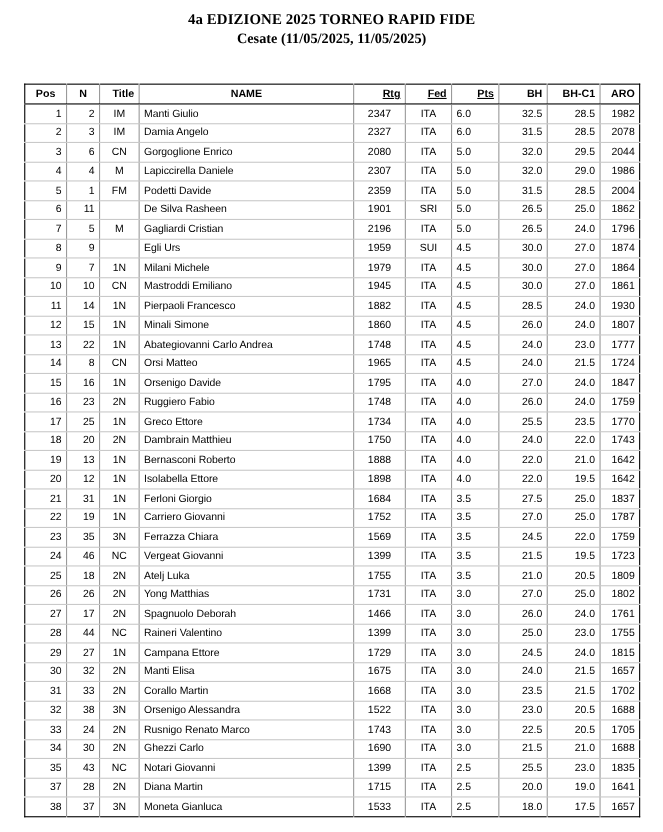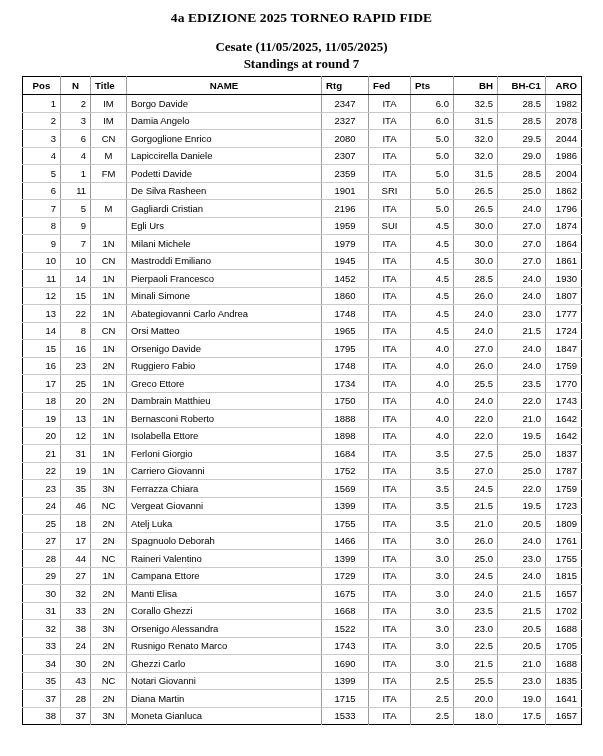--- a/index.html
+++ b/index.html
@@ -27,21 +27,20 @@
     font-weight: bold;
   }
   .title-main {
     font-size: 13.5px;
     line-height: 17px;
     letter-spacing: 0.1px;
   }
   .title-sub {
     font-size: 13px;
     line-height: 17px;
-    margin-top: 12px;
   }
   .title-round {
     font-size: 13px;
     line-height: 17px;
   }
   .table-wrap {
     position: absolute;
     left: 22px;
     top: 76px;
     width: 559px;
@@ -95,37 +94,36 @@
   .a-right  { text-align: right; }
   .a-center { text-align: center; }
 
   td.name-cell {
     font-weight: bold;
     text-align: left;
     letter-spacing: -0.05px;
   }
   td.pts-cell {
     font-weight: bold;
-    text-align: right;
+    text-align: left;
   }
   th.h-pos, th.h-n { text-align: center; margin-top: 45px; }
-  th.h-title { text-align: left; }
+  th.h-title { text-align: right; }
   th.h-name { text-align: center; }
-  th.h-rtg, th.h-fed, th.h-pts { text-align: left; }
+  th.h-rtg, th.h-fed, th.h-pts { text-align: right; text-decoration: underline; }
   th.h-bh, th.h-bhc1, th.h-aro { text-align: right; }
 </style>
 </head>
 <body>
 
 <div class="page">
 
   <div class="titles">
     <div class="title-main">4a EDIZIONE 2025 TORNEO RAPID FIDE</div>
     <div class="title-sub">Cesate (11/05/2025, 11/05/2025)</div>
-    <div class="title-round">Standings at round 7</div>
   </div>
 
   <div class="table-wrap">
     <table class="standings">
       <colgroup>
         <col class="c-pos">
           <col class="c-n">
           <col class="c-title">
           <col class="c-name">
         <col class="c-rtg">
@@ -147,21 +145,21 @@
           <th class="h-bh">BH</th>
           <th class="h-bhc1">BH-C1</th>
           <th class="h-aro">ARO</th>
         </tr>
       </thead>
       <tbody id="standings-body">
           <tr>
             <td class="a-right">1</td>
             <td class="a-right">2</td>
             <td class="a-center">IM</td>
-            <td class="name-cell">Borgo Davide</td>
+            <td class="name-cell">Manti Giulio</td>
             <td class="a-center">2347</td>
             <td class="a-center">ITA</td>
             <td class="pts-cell">6.0</td>
             <td class="a-right">32.5</td>
             <td class="a-right">28.5</td>
             <td class="a-right">1982</td>
           </tr>
           <tr>
             <td class="a-right">2</td>
             <td class="a-right">3</td>
@@ -268,21 +266,21 @@
             <td class="pts-cell">4.5</td>
             <td class="a-right">30.0</td>
             <td class="a-right">27.0</td>
             <td class="a-right">1861</td>
           </tr>
           <tr>
             <td class="a-right">11</td>
             <td class="a-right">14</td>
             <td class="a-center">1N</td>
             <td class="name-cell">Pierpaoli Francesco</td>
-            <td class="a-center">1452</td>
+            <td class="a-center">1882</td>
             <td class="a-center">ITA</td>
             <td class="pts-cell">4.5</td>
             <td class="a-right">28.5</td>
             <td class="a-right">24.0</td>
             <td class="a-right">1930</td>
           </tr>
           <tr>
             <td class="a-right">12</td>
             <td class="a-right">15</td>
             <td class="a-center">1N</td>
@@ -444,20 +442,32 @@
             <td class="a-center">2N</td>
             <td class="name-cell">Atelj Luka</td>
             <td class="a-center">1755</td>
             <td class="a-center">ITA</td>
             <td class="pts-cell">3.5</td>
             <td class="a-right">21.0</td>
             <td class="a-right">20.5</td>
             <td class="a-right">1809</td>
           </tr>
           <tr>
+            <td class="a-right">26</td>
+            <td class="a-right">26</td>
+            <td class="a-center">2N</td>
+            <td class="name-cell">Yong Matthias</td>
+            <td class="a-center">1731</td>
+            <td class="a-center">ITA</td>
+            <td class="pts-cell">3.0</td>
+            <td class="a-right">27.0</td>
+            <td class="a-right">25.0</td>
+            <td class="a-right">1802</td>
+          </tr>
+          <tr>
             <td class="a-right">27</td>
             <td class="a-right">17</td>
             <td class="a-center">2N</td>
             <td class="name-cell">Spagnuolo Deborah</td>
             <td class="a-center">1466</td>
             <td class="a-center">ITA</td>
             <td class="pts-cell">3.0</td>
             <td class="a-right">26.0</td>
             <td class="a-right">24.0</td>
             <td class="a-right">1761</td>
@@ -495,21 +505,21 @@
             <td class="a-center">ITA</td>
             <td class="pts-cell">3.0</td>
             <td class="a-right">24.0</td>
             <td class="a-right">21.5</td>
             <td class="a-right">1657</td>
           </tr>
           <tr>
             <td class="a-right">31</td>
             <td class="a-right">33</td>
             <td class="a-center">2N</td>
-            <td class="name-cell">Corallo Ghezzi</td>
+            <td class="name-cell">Corallo Martin</td>
             <td class="a-center">1668</td>
             <td class="a-center">ITA</td>
             <td class="pts-cell">3.0</td>
             <td class="a-right">23.5</td>
             <td class="a-right">21.5</td>
             <td class="a-right">1702</td>
           </tr>
           <tr>
             <td class="a-right">32</td>
             <td class="a-right">38</td>

